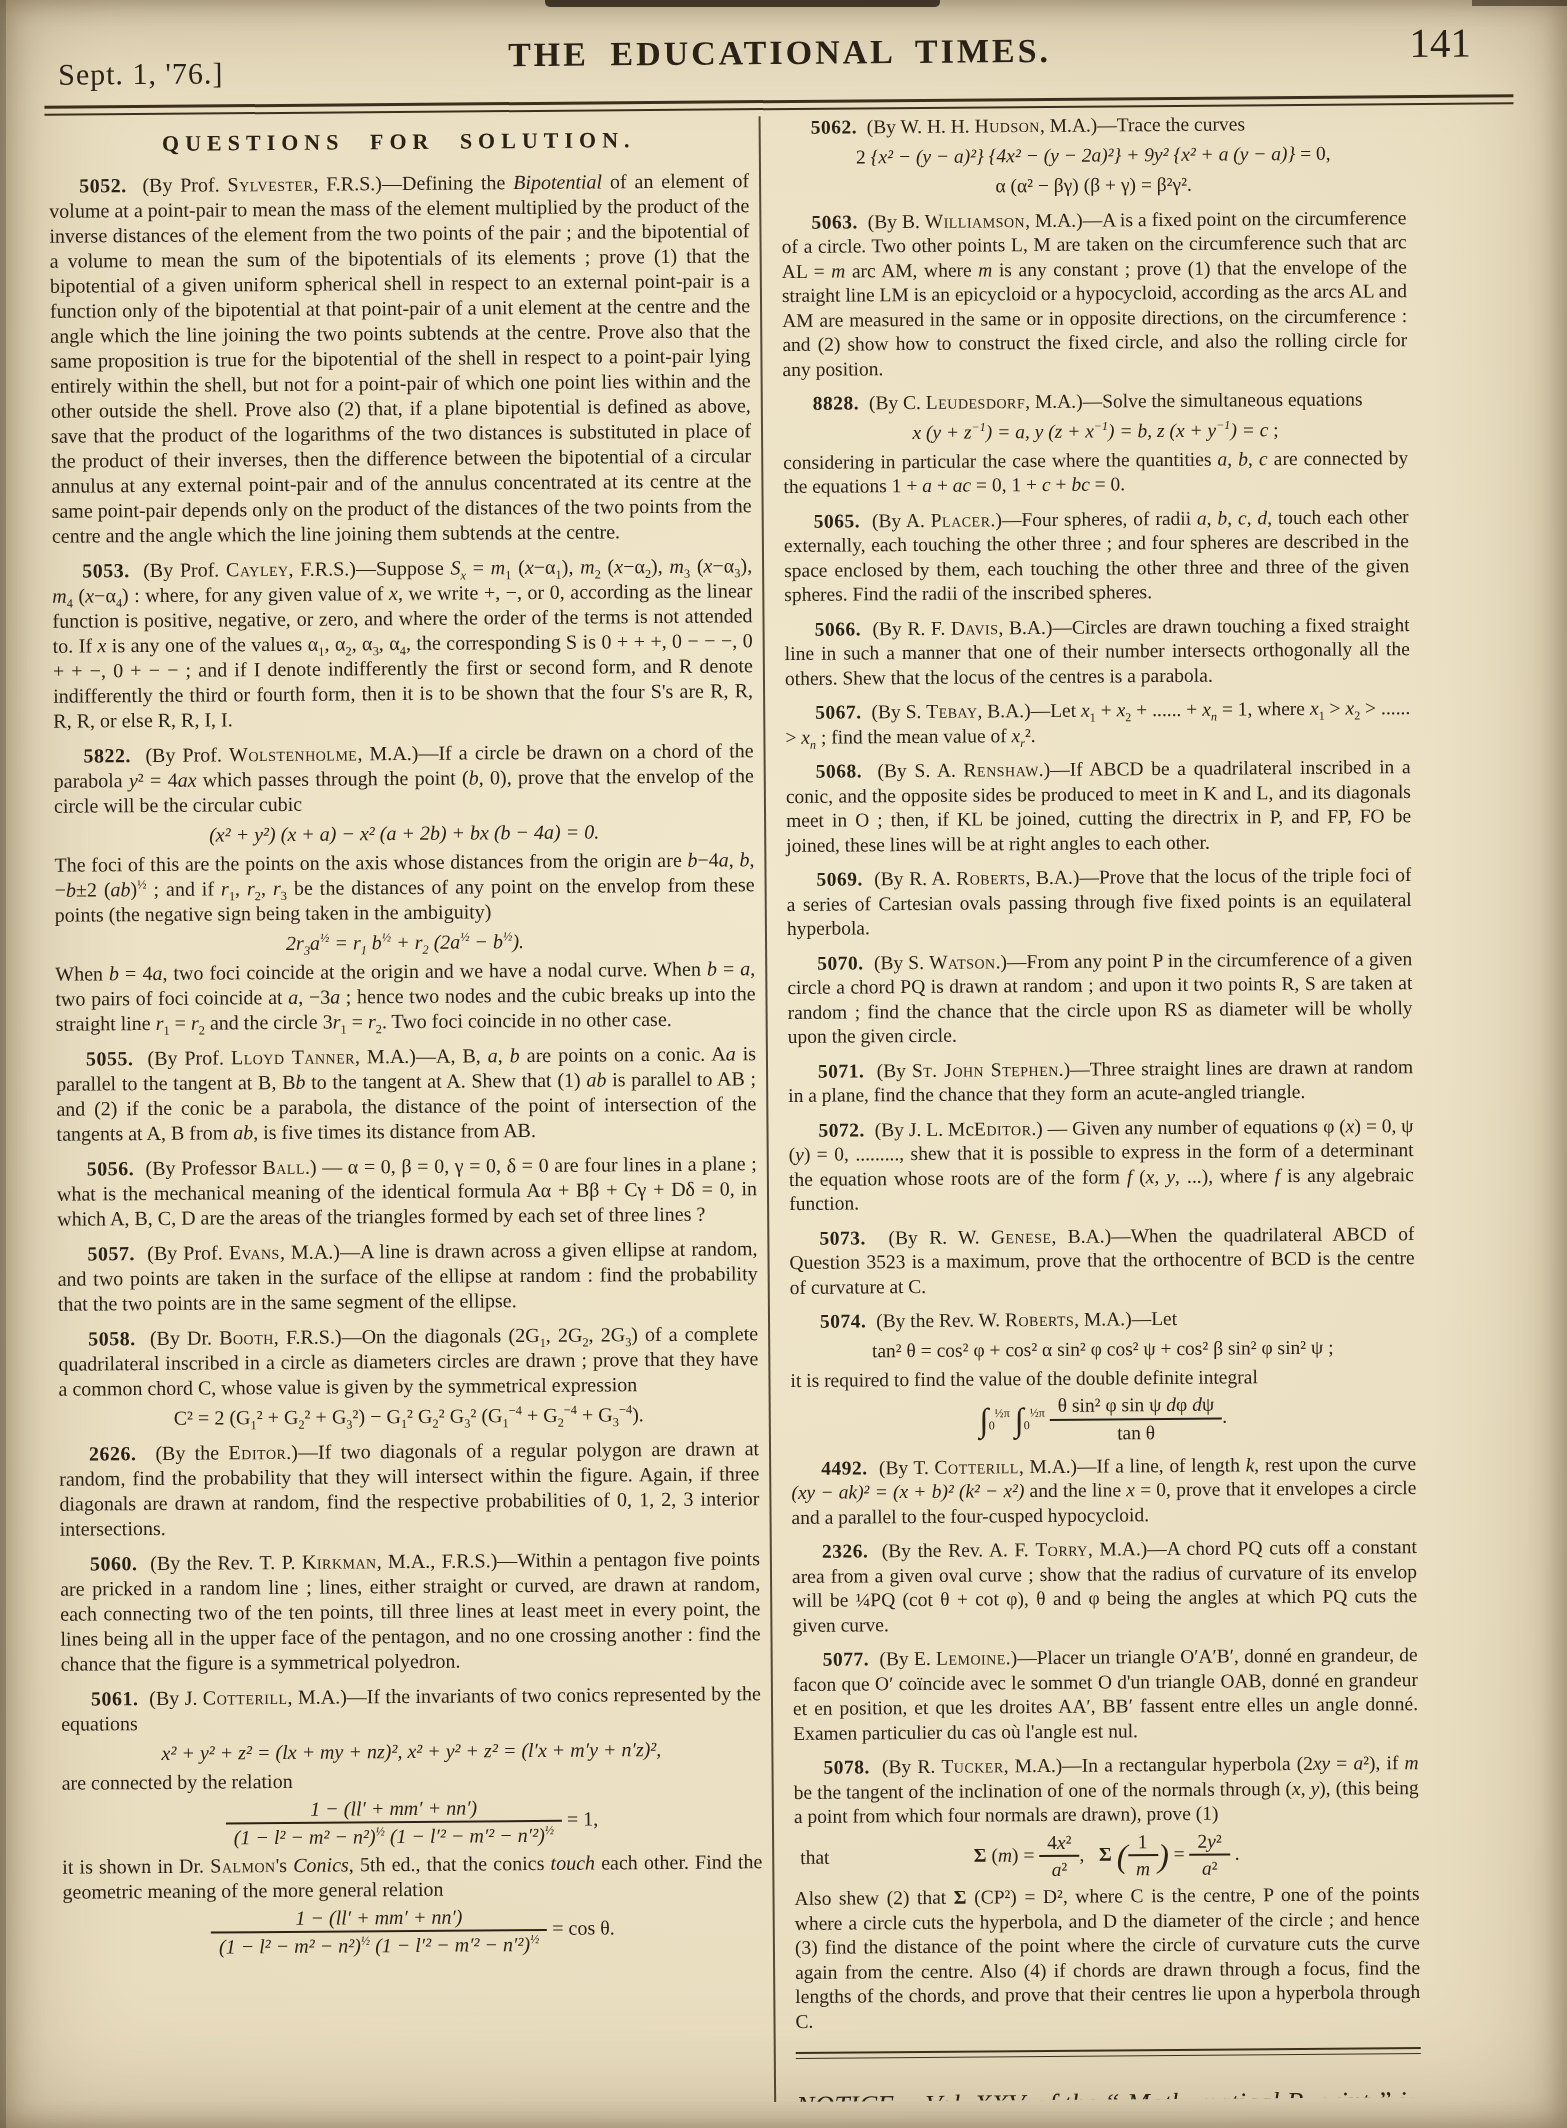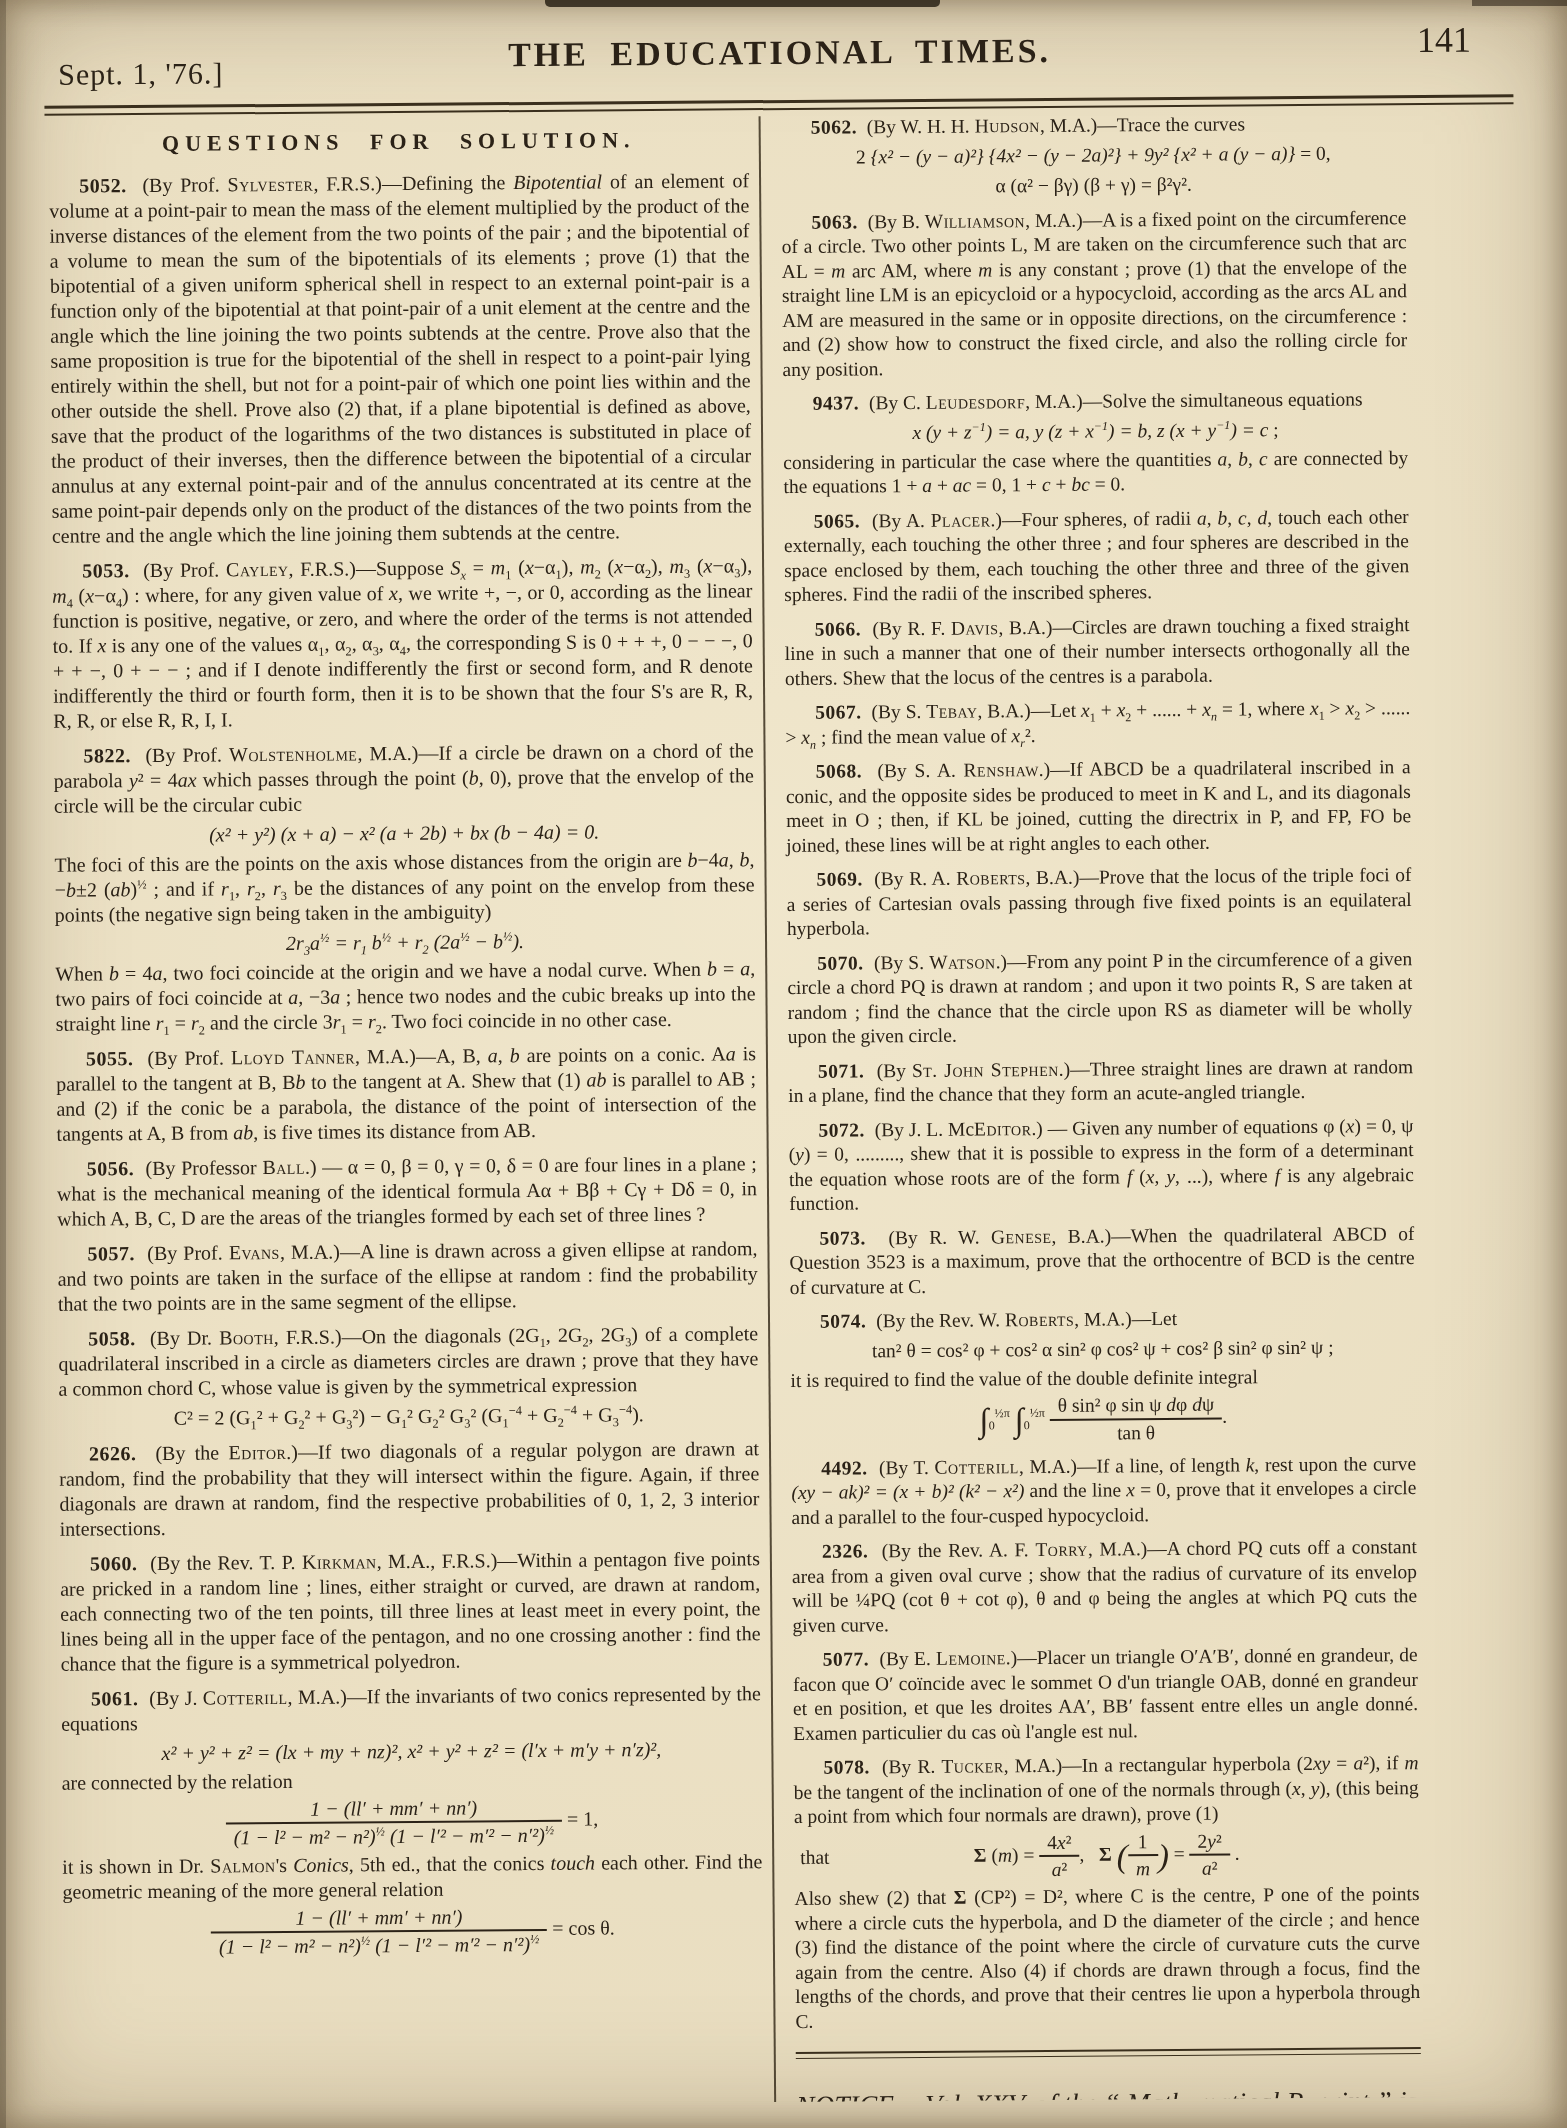--- a/index.html
+++ b/index.html
@@ -17,21 +17,21 @@
   .artifact{position:absolute;background:#221a0e;}
   .art-top-center{top:0;left:545px;width:395px;height:7px;opacity:.8;border-radius:0 0 5px 5px;}
   .art-top-right{top:0;right:0;width:95px;height:6px;opacity:.55;}
   .art-left-edge{top:0;left:0;width:6px;height:100%;opacity:.25;}
 
   
   .header{position:absolute;top:22px;left:56px;right:48px;height:80px;}
   .masthead-date{position:absolute;left:10px;top:30px;font-size:30px;letter-spacing:1px;}
   .masthead-title{position:absolute;left:0;right:0;top:12px;text-align:center;
                   font-size:34px;font-weight:bold;letter-spacing:3px;word-spacing:10px;}
-  .masthead-page{position:absolute;right:40px;top:2px;font-size:36px;}
+  .masthead-page{position:absolute;right:40px;top:2px;font-size:41px;}
   .toprule{position:absolute;top:100px;left:52px;right:46px;height:5px;
            border-top:3px solid var(--rule);border-bottom:2px solid var(--rule);}
 
   
   .columns{position:absolute;top:116px;left:56px;right:50px;bottom:26px;display:flex;overflow:hidden;}
   .col{overflow:hidden;}
   .col-left{width:700px;padding-right:10px;}
   .col-divider{width:2px;background:var(--rule);opacity:.85;}
   .col-right{width:625px;padding-left:20px;}
 
@@ -123,21 +123,21 @@
       <div class="col col-right">
       <div class="question">
             <p class="qtext first"><b class="qnum">5062.</b>&nbsp; (By W. H. H. <span class="sc">Hudson</span>, M.A.)—Trace the curves</p>
             <div class="formula">2 <i>{x² − (y − a)²} {4x² − (y − 2a)²} + 9y² {x² + a (y − a)}</i> = 0,</div>
             <div class="formula">α (α² − βγ) (β + γ) = β²γ².</div>
           </div>
           <div class="question">
             <p class="qtext first"><b class="qnum">5063.</b>&nbsp; (By B. <span class="sc">Williamson</span>, M.A.)—A is a fixed point on the circumference of a circle.  Two other points L, M are taken on the circumference such that arc AL = <i>m</i> arc AM, where <i>m</i> is any constant ; prove (1) that the envelope of the straight line LM is an epicycloid or a hypocycloid, according as the arcs AL and AM are measured in the same or in opposite directions, on the circumference : and (2) show how to construct the fixed circle, and also the rolling circle for any position.</p>
           </div>
           <div class="question">
-            <p class="qtext first"><b class="qnum">9437.</b>&nbsp; (By C. <span class="sc">Leudesdorf</span>, M.A.)—Solve the simultaneous equations</p>
+            <p class="qtext first"><b class="qnum">8828.</b>&nbsp; (By C. <span class="sc">Leudesdorf</span>, M.A.)—Solve the simultaneous equations</p>
             <div class="formula"><i>x (y + z<sup>−1</sup>) = a,  y (z + x<sup>−1</sup>) = b,  z (x + y<sup>−1</sup>) = c</i> ;</div>
             <p class="qtext cont">considering in particular the case where the quantities <i>a</i>, <i>b</i>, <i>c</i> are connected by the equations 1 + <i>a</i> + <i>ac</i> = 0, 1 + <i>c</i> + <i>bc</i> = 0.</p>
           </div>
           <div class="question">
             <p class="qtext first"><b class="qnum">5065.</b>&nbsp; (By A. <span class="sc">Placer</span>.)—Four spheres, of radii <i>a</i>, <i>b</i>, <i>c</i>, <i>d</i>, touch each other externally, each touching the other three ; and four spheres are described in the space enclosed by them, each touching the other three and three of the given spheres.  Find the radii of the inscribed spheres.</p>
           </div>
           <div class="question">
             <p class="qtext first"><b class="qnum">5066.</b>&nbsp; (By R. F. <span class="sc">Davis</span>, B.A.)—Circles are drawn touching a fixed straight line in such a manner that one of their number intersects orthogonally all the others.  Shew that the locus of the centres is a parabola.</p>
           </div>
           <div class="question">

